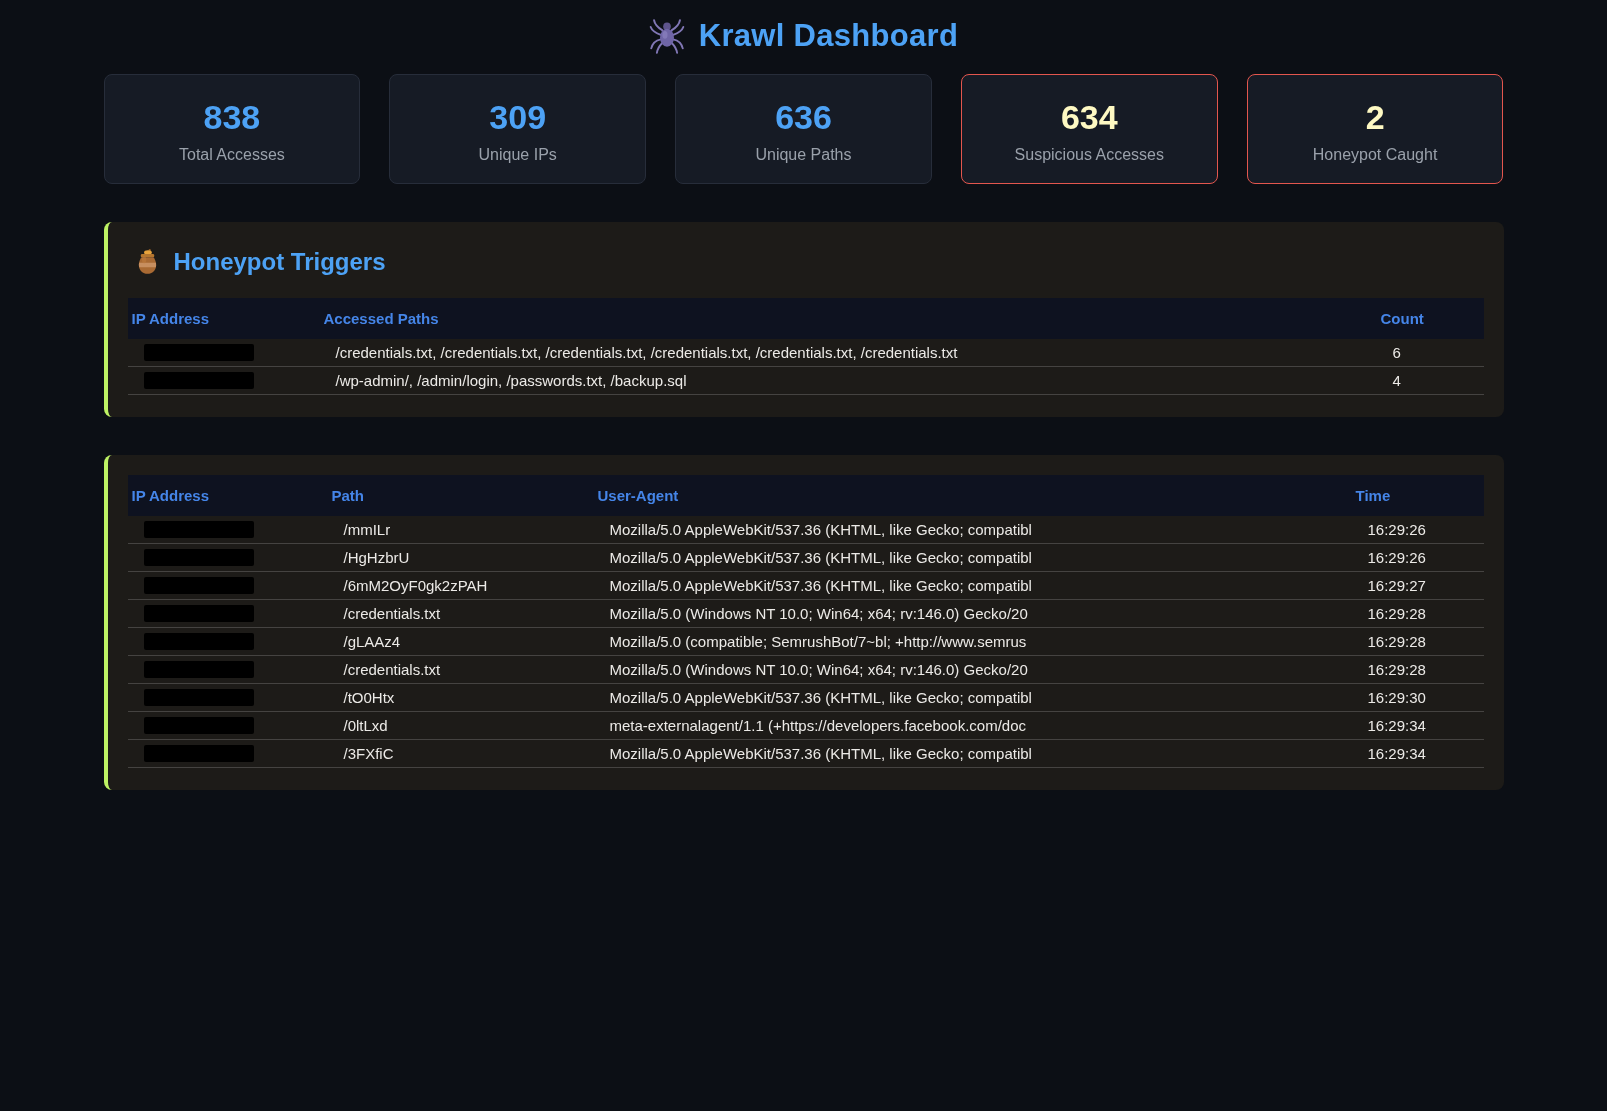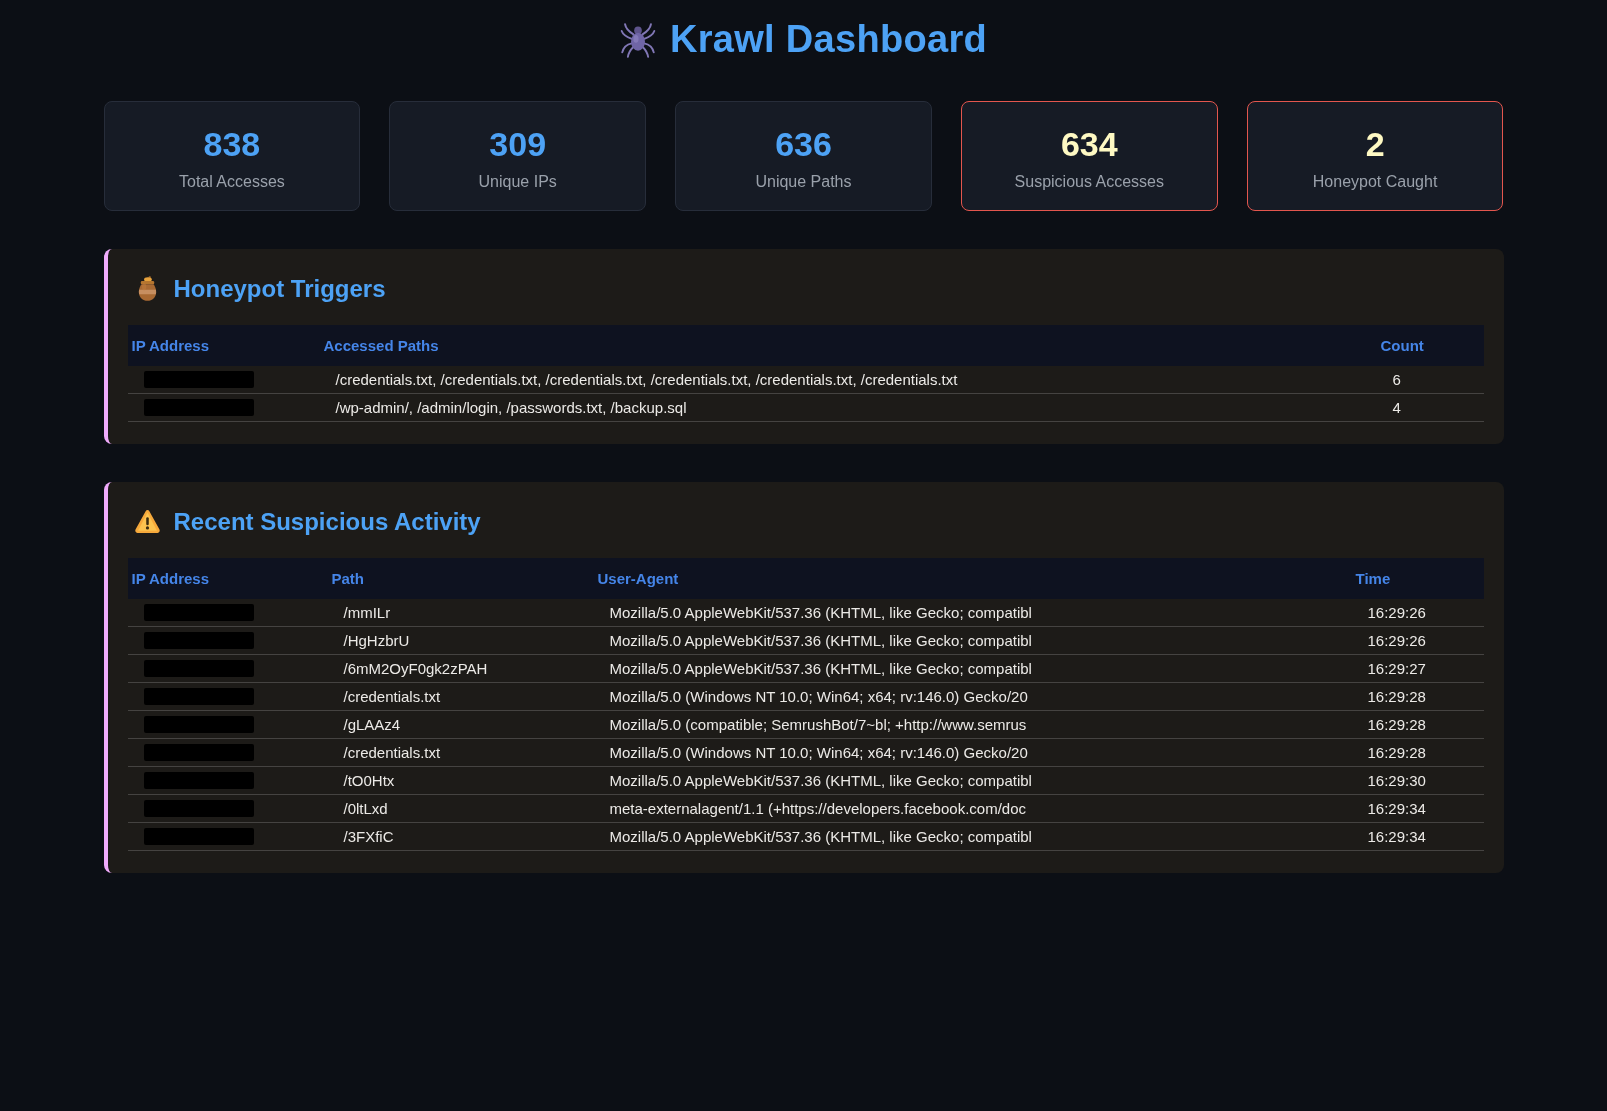--- a/index.html
+++ b/index.html
@@ -8,42 +8,42 @@
     height: 1111px;
     background: #0c0f15;
     font-family: "Liberation Sans", sans-serif;
     color: #eceae7;
     overflow: hidden;
   }
   .container { max-width: 1400px; margin: 0 auto; padding-top: 16px; }
 
   
   .app-header { display: flex; align-items: center; justify-content: center; gap: 14px; margin-top: 2px; }
-  .app-title { color: #4da2f5; font-size: 38px; font-weight: bold; letter-spacing: .3px; }
+  .app-title { color: #4da2f5; font-size: 31px; font-weight: bold; letter-spacing: .3px; }
   .hdr-icon svg { width: 36px; height: 36px; display: block; }
 
   
-  .stats-row { display: flex; gap: 29px; margin-top: 40px; }
+  .stats-row { display: flex; gap: 29px; margin-top: 20px; }
   .stat-card {
     flex: 1;
     background: #161b25;
     border: 1px solid #272d3a;
     border-radius: 8px;
     padding: 21px 8px 19px;
     text-align: center;
   }
   .stat-value { font-size: 34px; font-weight: bold; color: #4da2f5; line-height: 1.25; }
   .stat-label { margin-top: 7px; font-size: 16px; color: #9aa1ab; }
   .stat-card.alert { border-color: #e3564e; }
   .stat-card.alert .stat-value { color: #fef9c3; }
 
   
   .section {
     background: #1d1b18;
-    border-left: 4px solid #f0abfc;
+    border-left: 4px solid #bef264;
     border-radius: 8px;
     padding: 20px 20px 22px;
     margin-top: 38px;
   }
   .section-header { display: flex; align-items: center; gap: 13px; margin: 6px 0 22px 6px; }
   .section-title { color: #4da2f5; font-size: 24px; font-weight: bold; }
   .sec-icon svg { width: 27px; height: 27px; display: block; }
 
   
   table { width: 100%; border-collapse: collapse; table-layout: fixed; }
@@ -154,31 +154,20 @@
               <div class="redacted"></div>
             </td>
           <td>/wp-admin/, /admin/login, /passwords.txt, /backup.sql</td>
           <td>4</td>
         </tr>
       </tbody>
     </table>
   </div>
 
   <div class="section">
-    <div class="section-header">
-      <span class="sec-icon">
-        <svg viewBox="0 0 32 32">
-          <path d="M16 2.5 c0.9 0 1.7 0.5 2.2 1.3 l12 21.8 c0.9 1.7 -0.3 3.9 -2.2 3.9 H4 c-1.9 0 -3.1 -2.2 -2.2 -3.9 l12 -21.8 c0.5 -0.8 1.3 -1.3 2.2 -1.3 z" fill="#f6a93b"></path>
-          <path d="M16 5.2 L27.2 27 H4.8 z" fill="#fbc34f"></path>
-          <rect x="14.5" y="11" width="3" height="9.5" rx="1.5" fill="#3a2c10"></rect>
-          <circle cx="16" cy="23.6" r="1.9" fill="#3a2c10"></circle>
-        </svg>
-      </span>
-      <h2 class="section-title">Recent Suspicious Activity</h2>
-    </div>
     <table>
       <colgroup>
           <col style="width:200px">
           <col style="width:266px">
           <col>
           <col style="width:132px">
         </colgroup>
       <thead>
         <tr>
           <th>IP Address</th>

